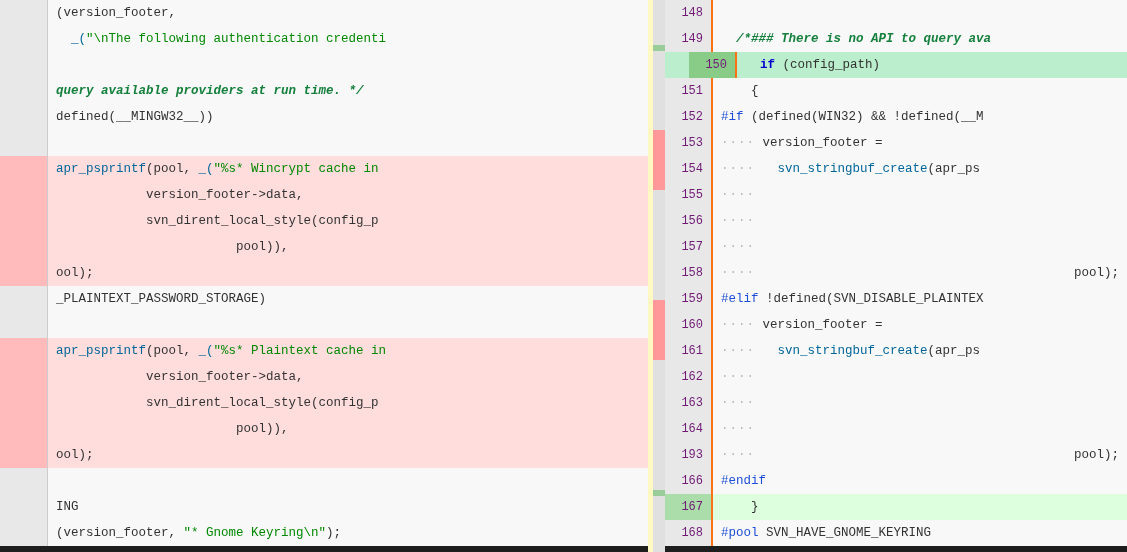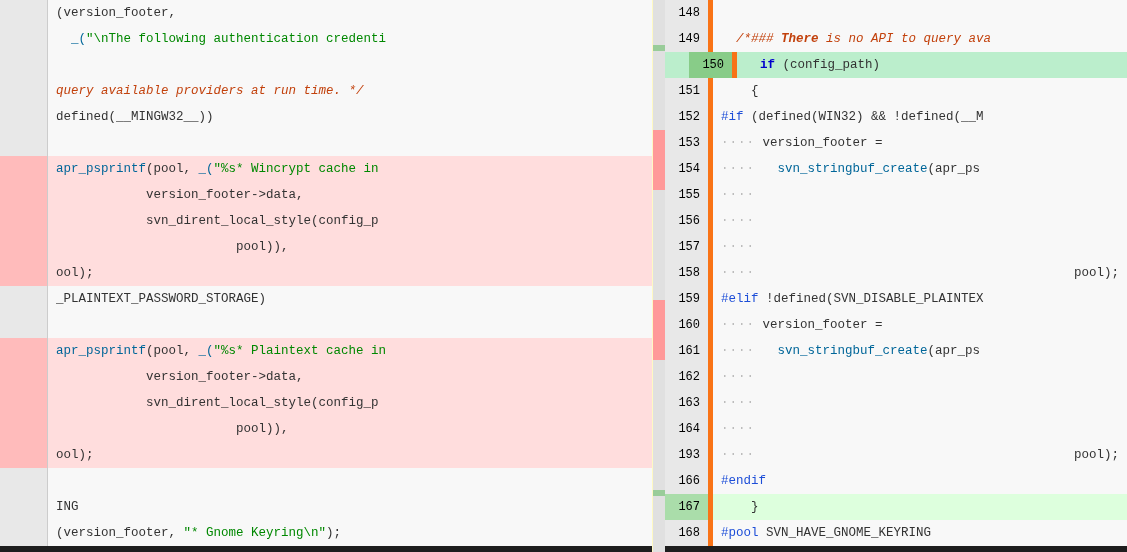--- a/index.html
+++ b/index.html
@@ -17,21 +17,21 @@
       height: 552px;
       overflow: hidden;
     }
     
     .left-panel {
       width: 660px;
       height: 552px;
       background: #1e1e1e;
       overflow: hidden;
       position: relative;
-      border-right: 1px solid #fef9c3;
+      border-right: 5px solid #fef9c3;
     }
     
     .right-panel {
       width: 467px;
       height: 552px;
       background: #1e1e1e;
       overflow: hidden;
       position: relative;
     }
     .code-line {
@@ -60,33 +60,33 @@
       color: #d4d4d4;
     }
 
     
     .left-panel .code-line { background: #f8f8f8; }
     .left-panel .line-num { background: #e8e8e8; color: #666; border-right: 1px solid #ccc; }
     .left-panel .line-content { color: #333; }
 
     
     .right-panel .code-line { background: #f8f8f8; }
-    .right-panel .line-num { background: #e8e8e8; color: #000000; border-right: 5px solid #f97316; }
+    .right-panel .line-num { background: #e8e8e8; color: #701a75; border-right: 2px solid #f97316; }
     .right-panel .line-content { color: #333; }
 
     
     .red-bg { background-color: #ffdddd !important; }
     .green-bg { background-color: #ddffdd !important; }
     .bright-green-bg { background-color: #bbeecc !important; padding-left: 24px; }
 
     
     .kw { color: #0000cc; font-weight: bold; }                          
     .fn { color: #006699; }                           
     .str { color: #008800; }                          
-    .cm { color: #c2410c; font-style: italic; }       
+    .cm { color: #15803d; font-style: italic; font-weight: bold; }       
     .pp { color: #1d4ed8; }                          
     .var { color: #333333; }
     .dot-dots { color: #bbbbbb; letter-spacing: 1px; }
 
     .left-panel .code-line.red-bg .line-num { background-color: #ffbbbb; }
     .left-panel .code-line.red-bg { background-color: #ffdddd; }
     .right-panel .code-line.green-bg .line-num { background-color: #aaddaa; }
     .right-panel .code-line.green-bg { background-color: #ddffdd; }
     .right-panel .code-line.bright-green-bg .line-num { background-color: #88cc88; }
     .right-panel .code-line.bright-green-bg { background-color: #bbeecc; }

